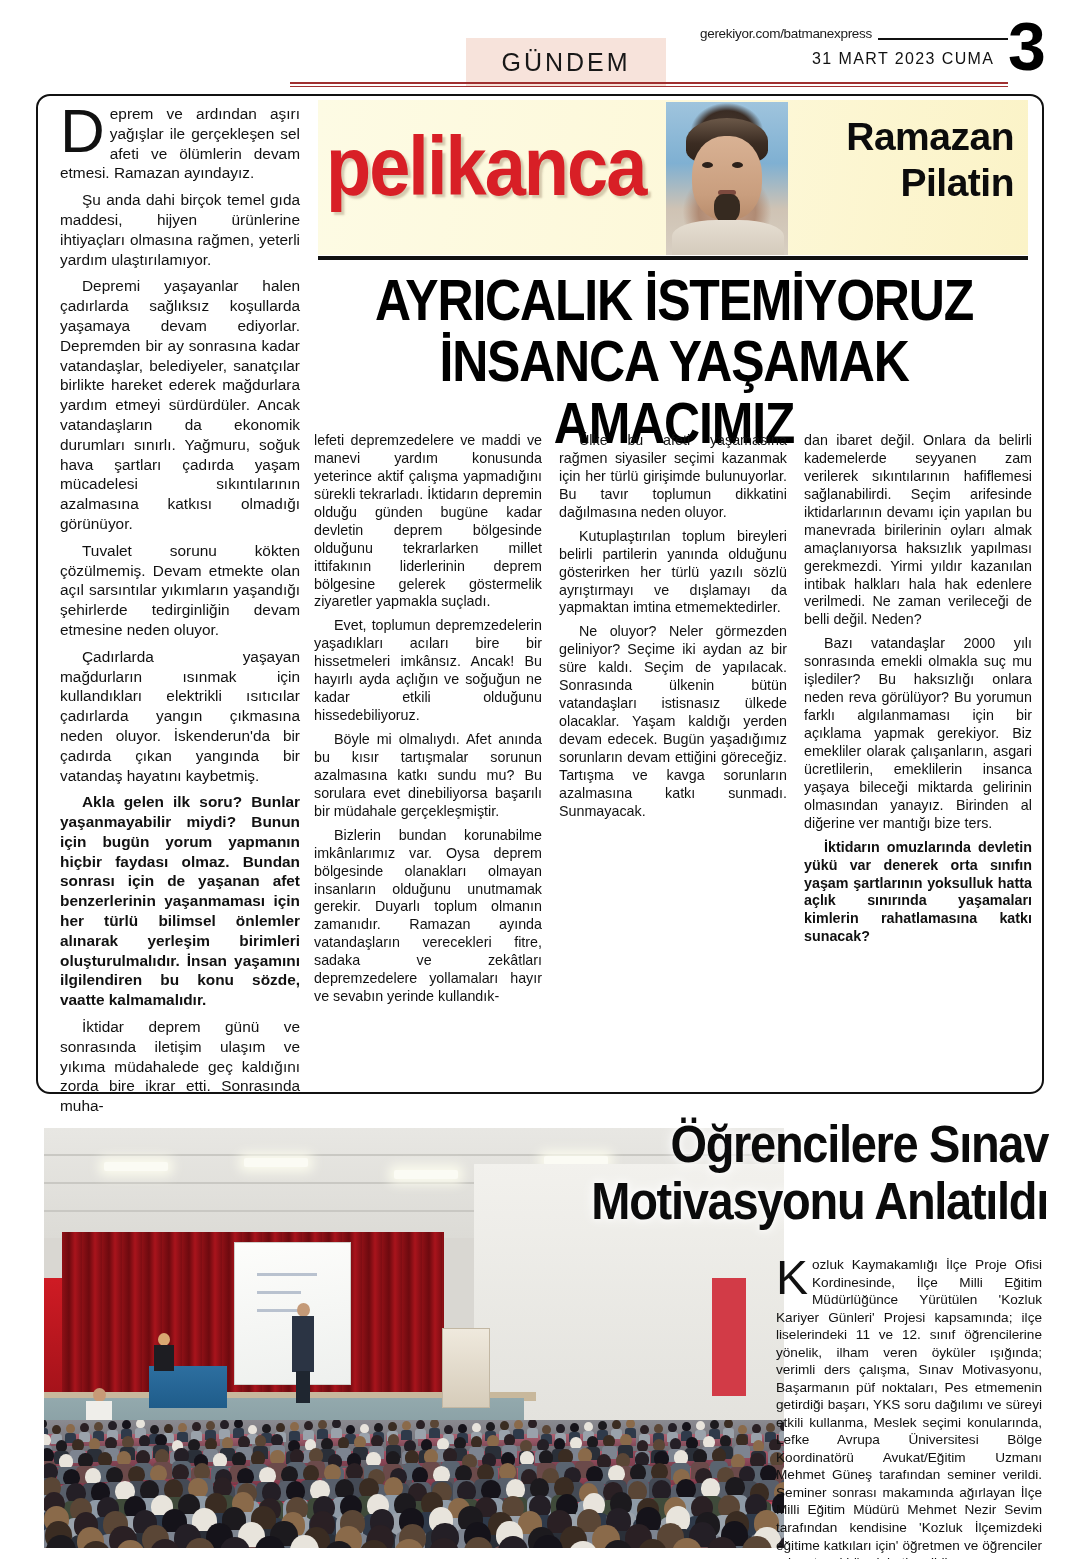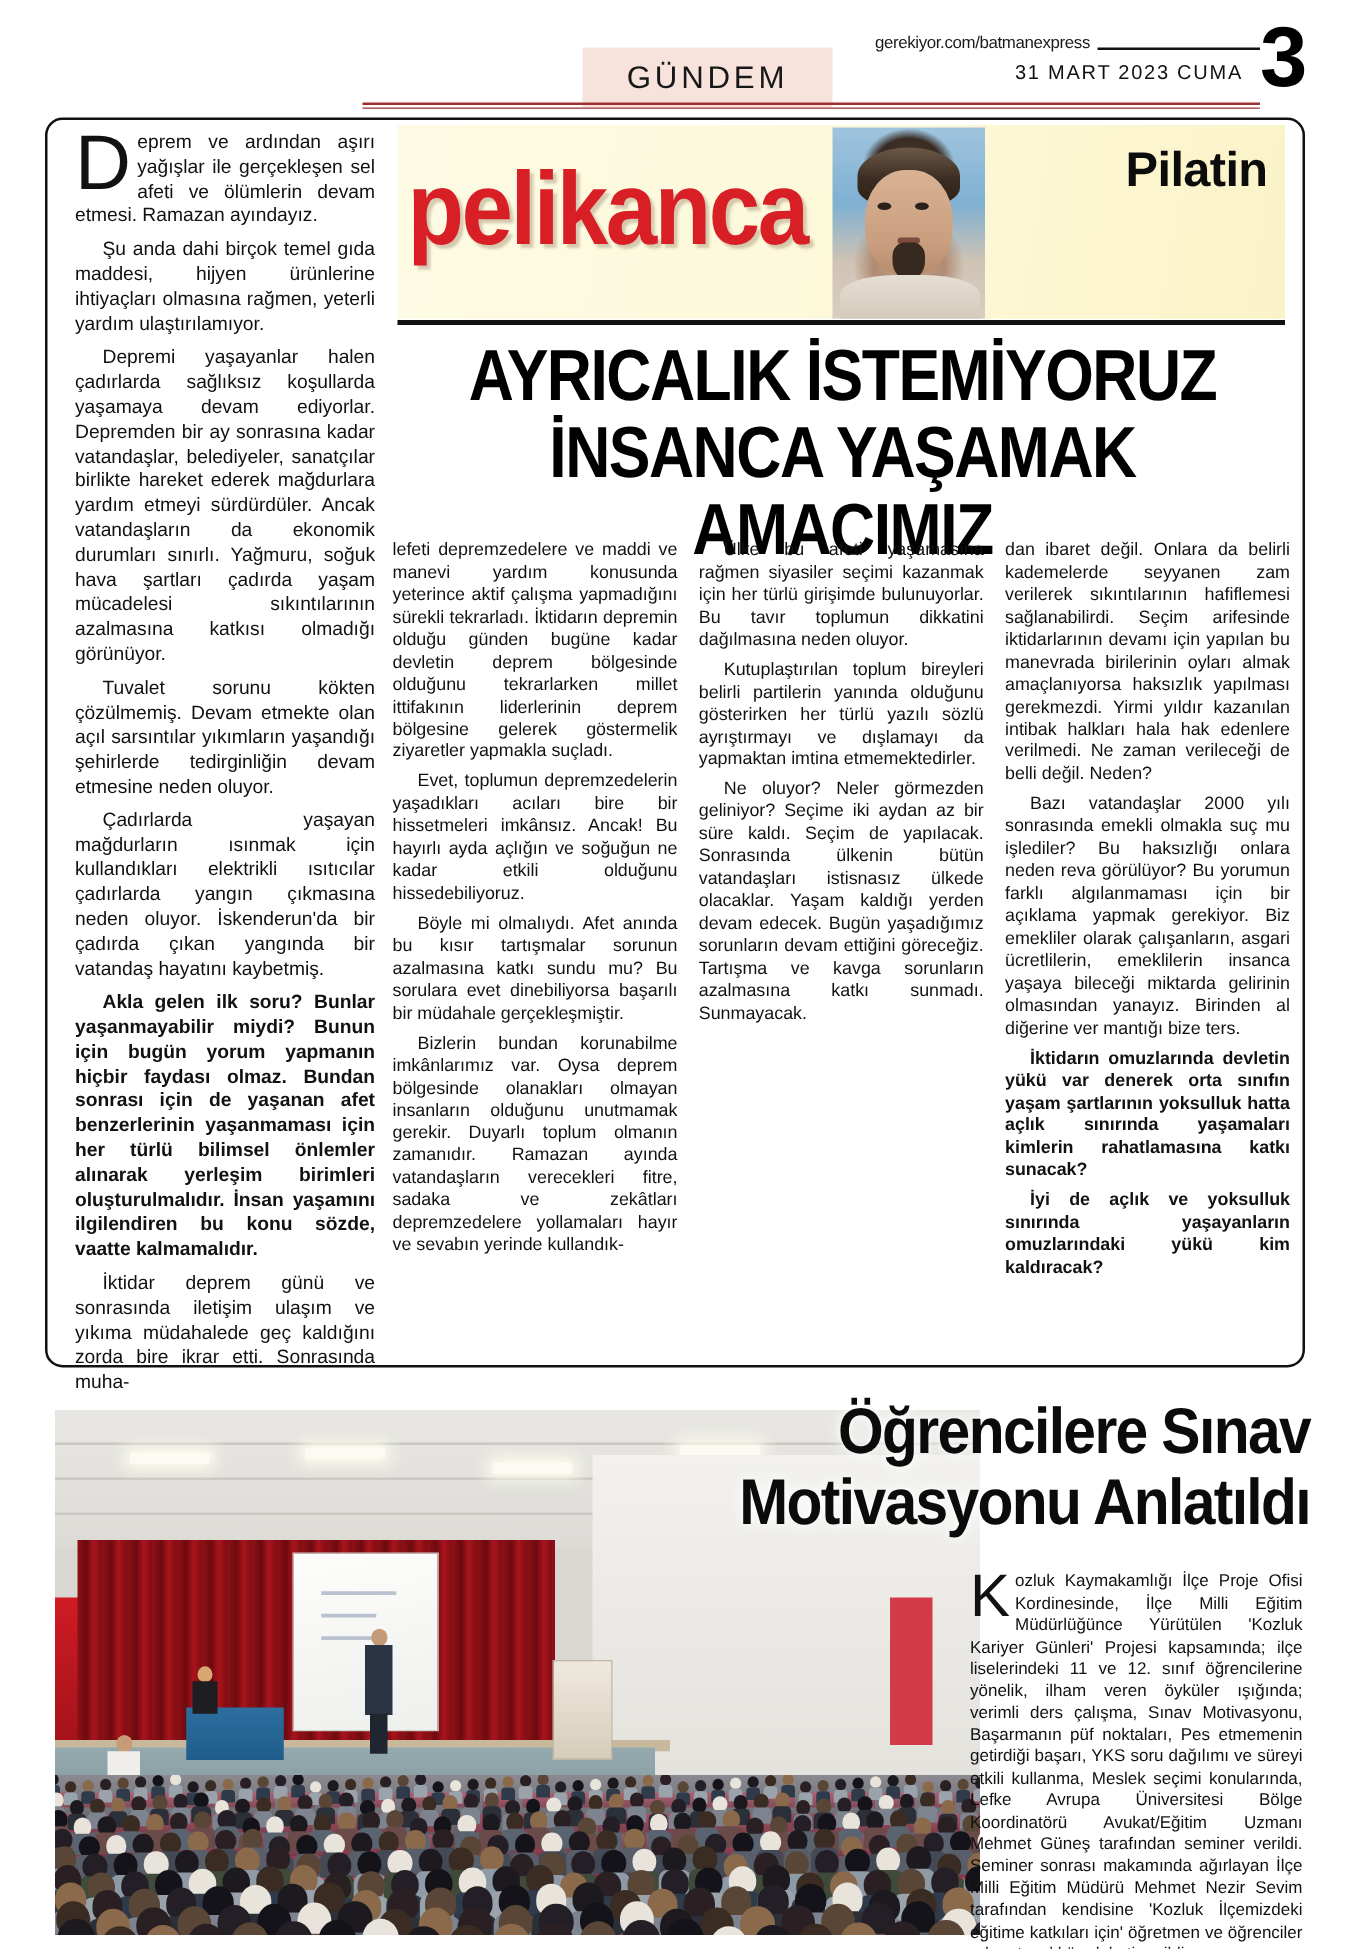--- a/index.html
+++ b/index.html
@@ -411,20 +411,21 @@
   <div class="author-photo">
     <div class="hair"></div>
     <div class="face"></div>
     <div class="eyeL"></div>
     <div class="eyeR"></div>
     <div class="mouth"></div>
     <div class="beard"></div>
     <div class="shirt"></div>
   </div>
   <div class="author-name">
+    <div>Ramazan</div>
     <div>Pilatin</div>
   </div>
 </div>
 <div class="banner-underline"></div>
 
 <div class="headline">
   <div>AYRICALIK İSTEMİYORUZ</div>
   <div>İNSANCA YAŞAMAK AMACIMIZ</div>
 </div>
 
@@ -437,21 +438,20 @@
     </div>
   <div class="bcol" id="bcol3">
       <p>Ülke bu afeti yaşamasına rağmen siyasiler seçimi kazanmak için her türlü girişimde bulunuyorlar. Bu tavır toplumun dikkatini dağılmasına neden oluyor.</p>
       <p>Kutuplaştırılan toplum bireyleri belirli partilerin yanında olduğunu gösterirken her türlü yazılı sözlü ayrıştırmayı ve dışlamayı da yapmaktan imtina etmemektedirler.</p>
       <p>Ne oluyor? Neler görmezden geliniyor? Seçime iki aydan az bir süre kaldı. Seçim de yapılacak. Sonrasında ülkenin bütün vatandaşları istisnasız ülkede olacaklar. Yaşam kaldığı yerden devam edecek. Bugün yaşadığımız sorunların devam ettiğini göreceğiz. Tartışma ve kavga sorunların azalmasına katkı sunmadı. Sunmayacak.</p>
     </div>
   <div class="bcol" id="bcol4">
       <p class="noind">dan ibaret değil. Onlara da belirli kademelerde seyyanen zam verilerek sıkıntılarının hafiflemesi sağlanabilirdi. Seçim arifesinde iktidarlarının devamı için yapılan bu manevrada birilerinin oyları almak amaçlanıyorsa haksızlık yapılması gerekmezdi. Yirmi yıldır kazanılan intibak halkları hala hak edenlere verilmedi. Ne zaman verileceği de belli değil. Neden?</p>
       <p>Bazı vatandaşlar 2000 yılı sonrasında emekli olmakla suç mu işlediler? Bu haksızlığı onlara neden reva görülüyor? Bu yorumun farklı algılanmaması için bir açıklama yapmak gerekiyor. Biz emekliler olarak çalışanların, asgari ücretlilerin, emeklilerin insanca yaşaya bileceği miktarda gelirinin olmasından yanayız. Birinden al diğerine ver mantığı bize ters.</p>
       <p class="bold">İktidarın omuzlarında devletin yükü var denerek orta sınıfın yaşam şartlarının yoksulluk hatta açlık sınırında yaşamaları kimlerin rahatlamasına katkı sunacak?</p>
-      <p class="bold">İyi de açlık ve yoksulluk sınırında yaşayanların omuzlarındaki yükü kim kaldıracak?</p>
     </div>
 </div>
 
 <div id="bottom-article">
 
   <div class="photo">
     <div class="ceiling"></div>
     <div class="ceil-line" style="top:26px"></div>
     <div class="ceil-line" style="top:54px"></div>
     <div class="ceil-line" style="top:82px"></div>

